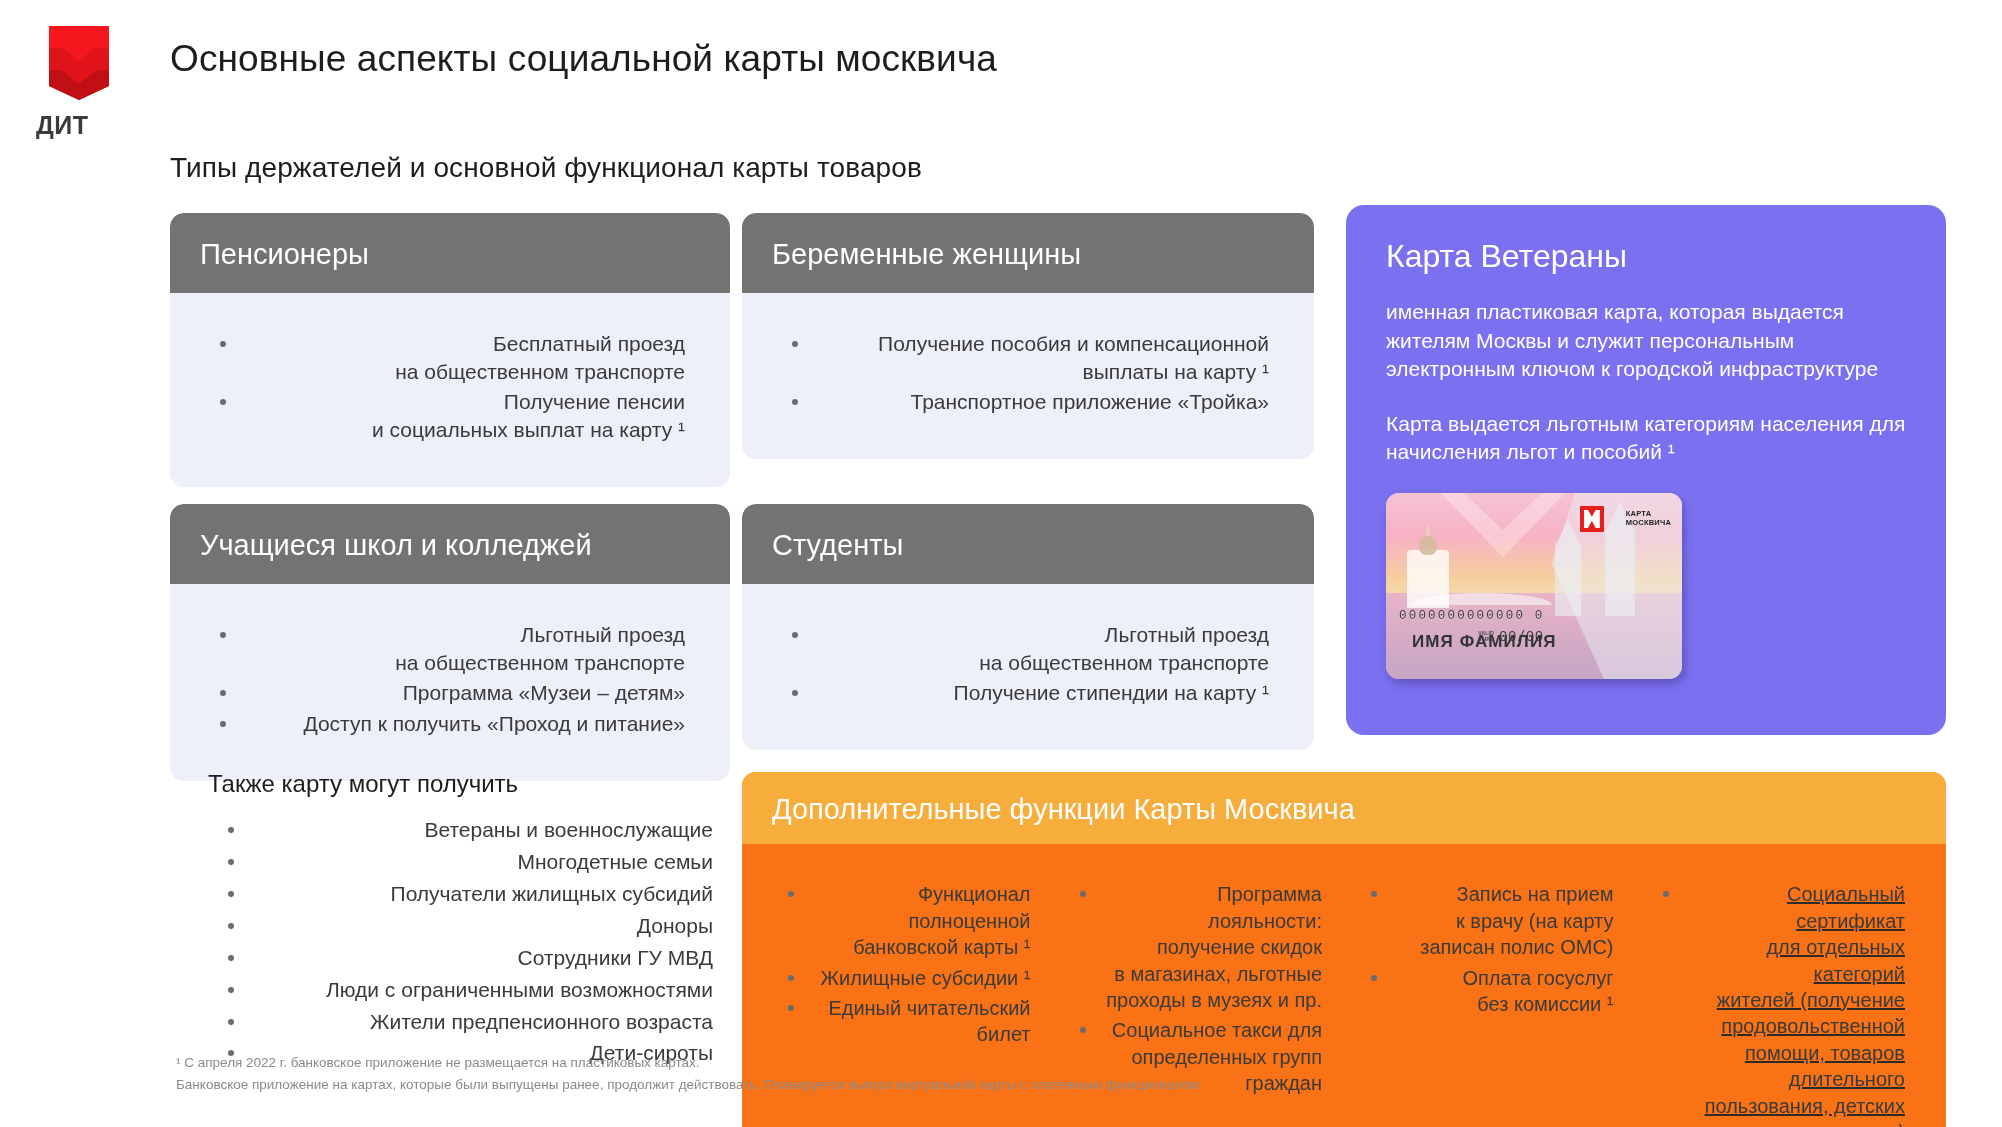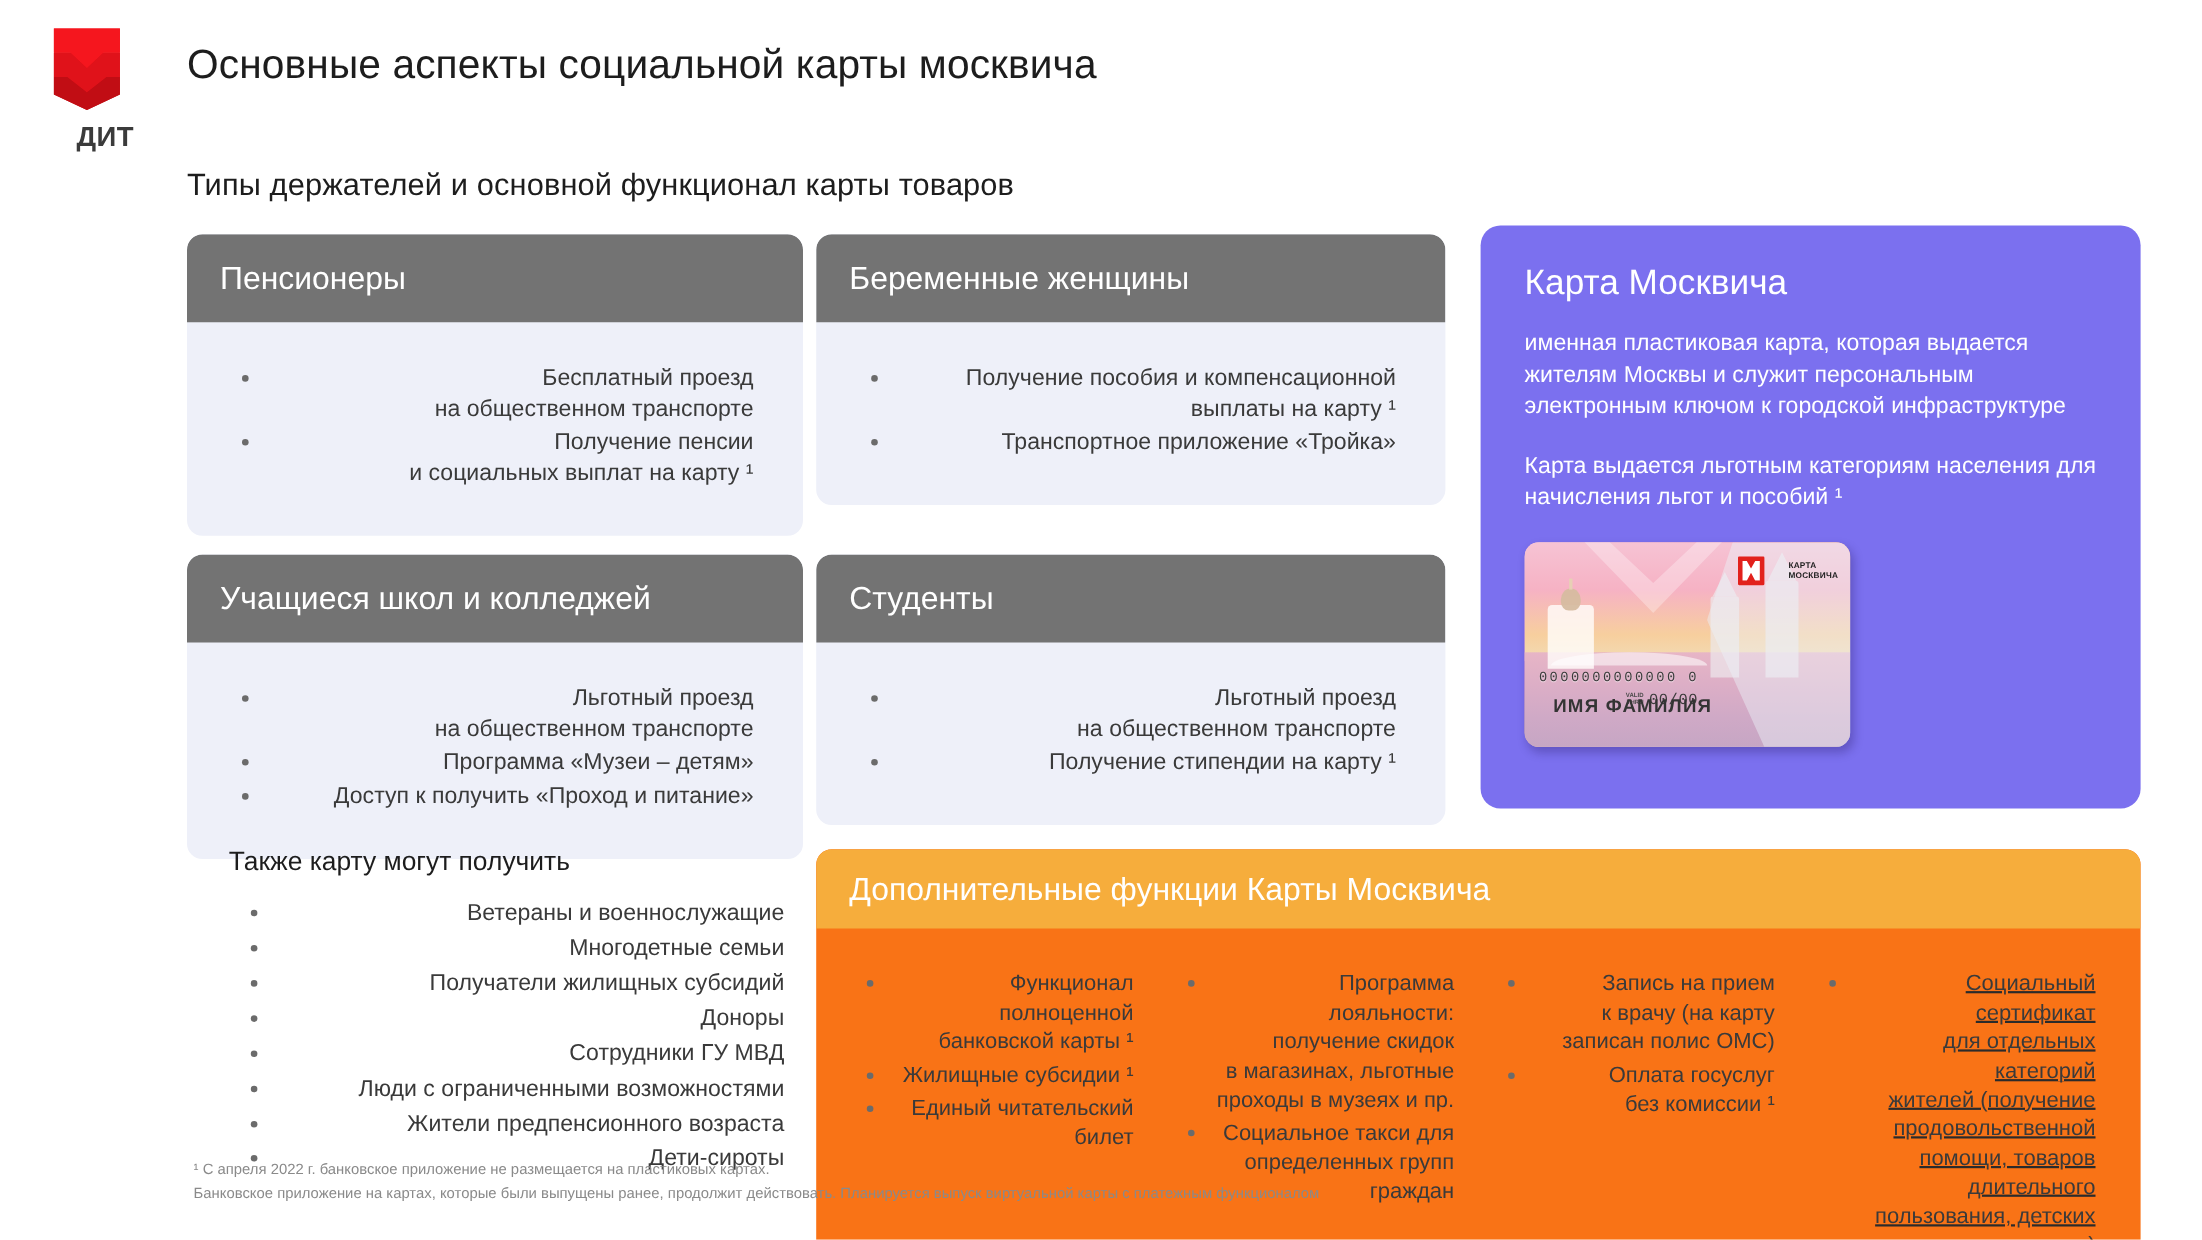--- a/index.html
+++ b/index.html
@@ -20,21 +20,21 @@
     background: #ffffff;
     overflow: hidden;
   }
 
   
   .logo-wrap {
     position: absolute;
     left: 36px;
     top: 24px;
     width: 86px;
-    text-align: right;
+    text-align: left;
   }
   .logo-shield {
     position: relative;
     width: 64px;
     height: 80px;
     margin: 0 auto;
   }
   .logo-shield svg { display: block; }
   .logo-text {
     margin-top: 9px;
@@ -421,21 +421,21 @@
     </div>
     <div class="cat-body">
       <ul class="bullet-list">
         <li>Льготный проезд<br>на общественном транспорте</li>
         <li>Получение стипендии на карту ¹</li>
       </ul>
     </div>
   </div>
 
   <div id="purple-panel">
-    <div class="pp-title">Карта Москвича</div>
+    <div class="pp-title">Карта Ветераны</div>
     <div class="pp-para">именная пластиковая карта, которая выдается жителям Москвы и служит персональным электронным ключом к городской инфраструктуре</div>
     <div class="pp-para">Карта выдается льготным категориям населения для начисления льгот и пособий ¹</div>
 
     <div class="card-art">
       <div class="sky"></div>
       <div class="river"></div>
       <div class="cathedral"></div>
       <div class="bridge"></div>
       <div class="tower-a"></div>
       <div class="tower-b"></div>

